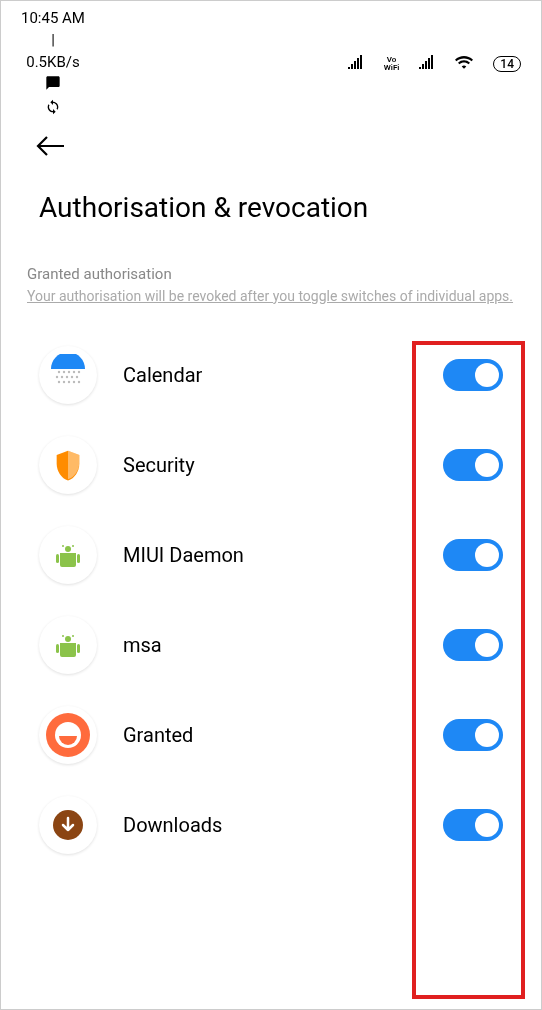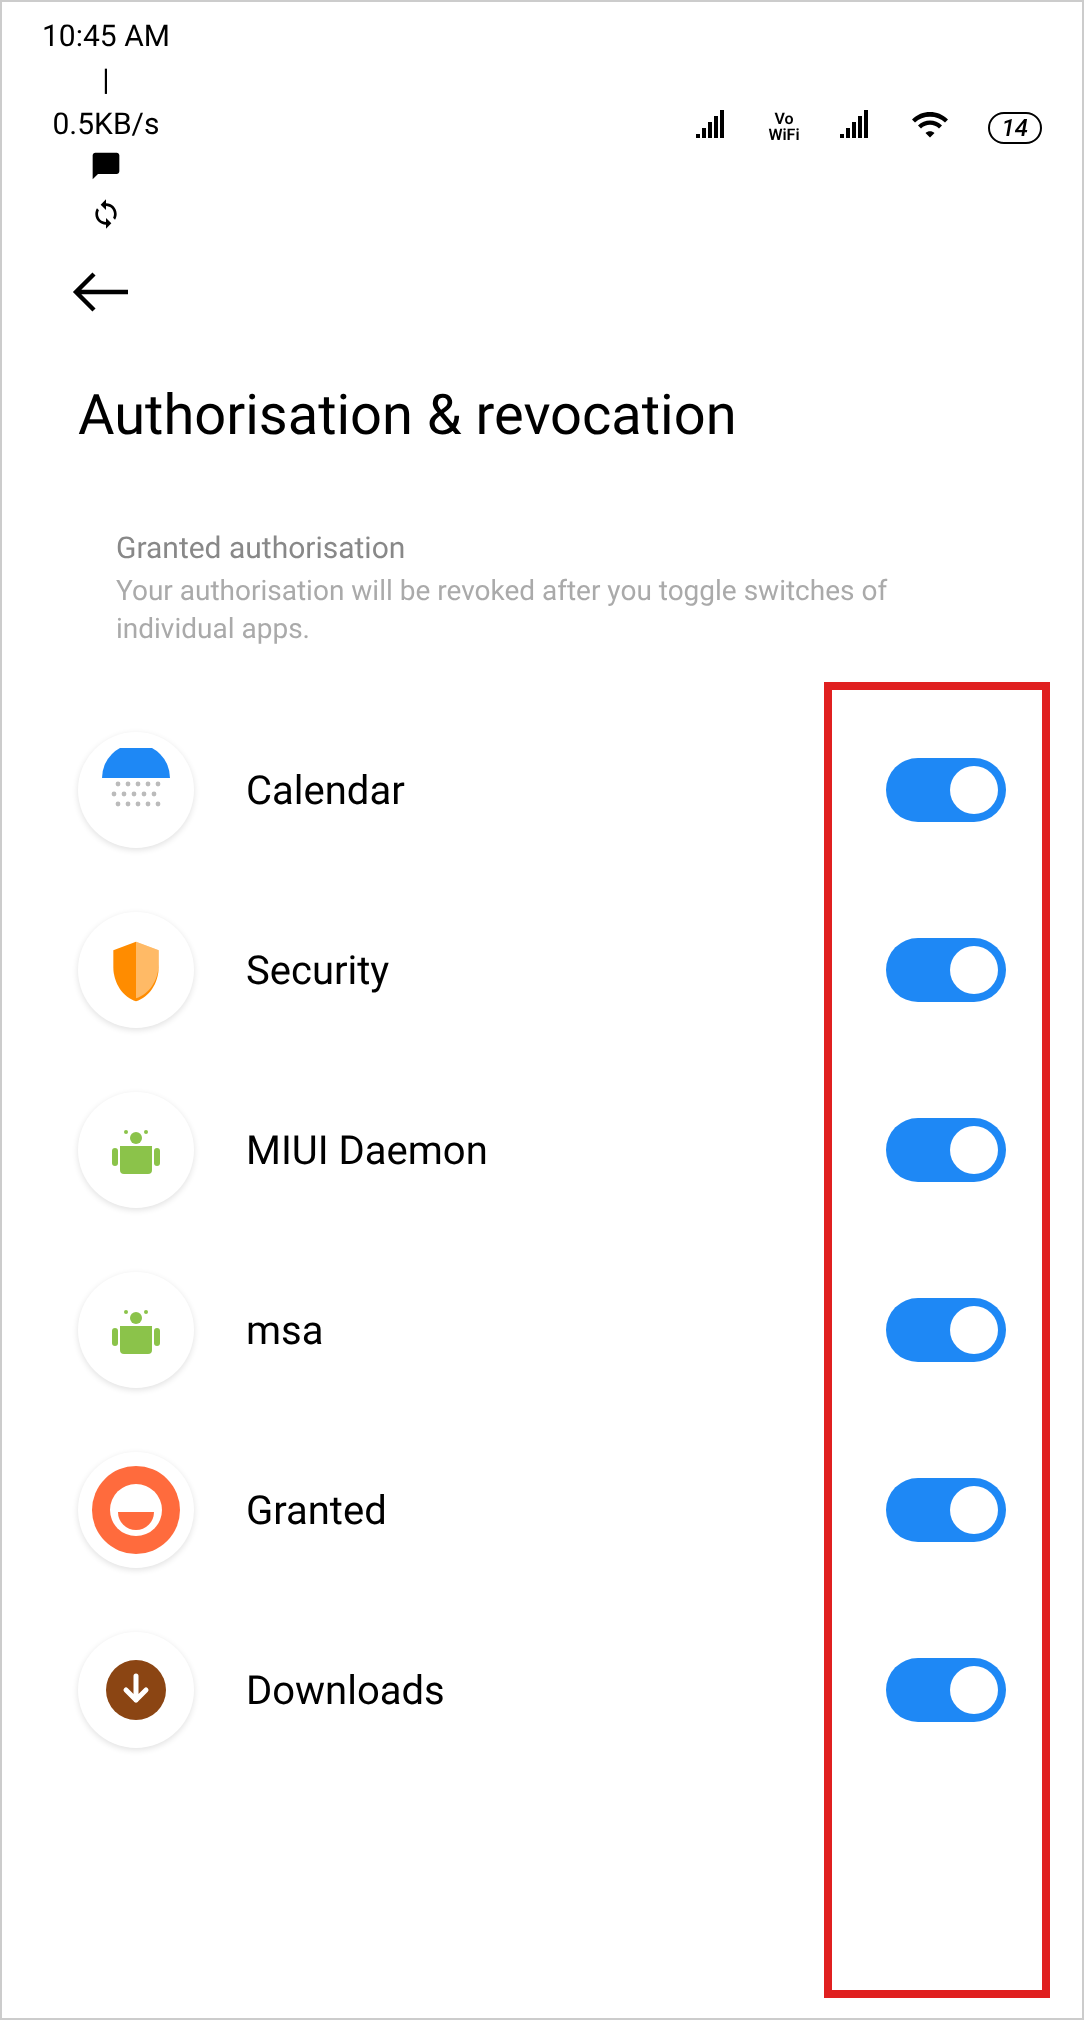--- a/index.html
+++ b/index.html
@@ -28,32 +28,33 @@
     }
     .page-title {
       font-size: 28px;
       font-weight: 400;
       color: #000;
       padding: 0 38px;
       line-height: 1.2;
       margin-bottom: 40px;
     }
     .section-header {
-      padding: 0 57px;
+      padding: 0 26px;
       margin-bottom: 24px;
     }
     .section-title {
       font-size: 15px;
       color: #888;
       margin-bottom: 4px;
     }
     .section-desc {
       font-size: 14px;
       color: #aaa;
       line-height: 1.4;
+      text-decoration: underline;
     }
     .app-list {
       padding: 0 38px;
       position: relative;
     }
     .app-item {
       display: flex;
       align-items: center;
       padding: 16px 0;
       gap: 26px;
@@ -102,21 +103,20 @@
       width: 113px;
       height: 658px;
       pointer-events: none;
     }
     .battery-pill {
       border: 1.5px solid #000;
       border-radius: 9px;
       padding: 0px 6px;
       font-size: 12px;
       font-weight: 500;
-      font-style: italic;
     }
     .vowifi-stack {
       font-size: 8px;
       line-height: 8px;
       font-weight: 600;
       text-align: center;
     }
   </style>
 </head>
 <body>

